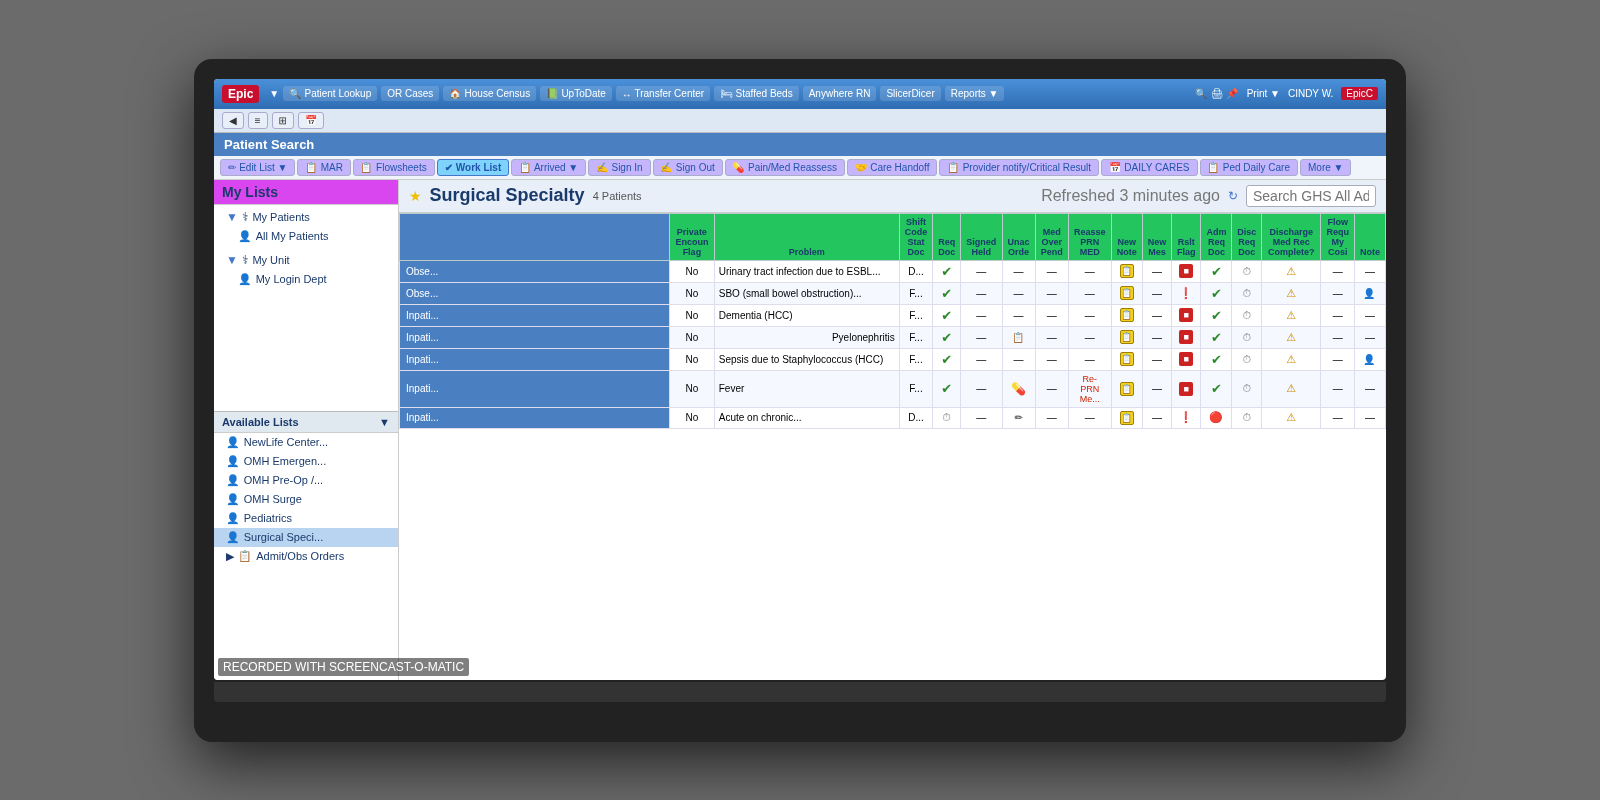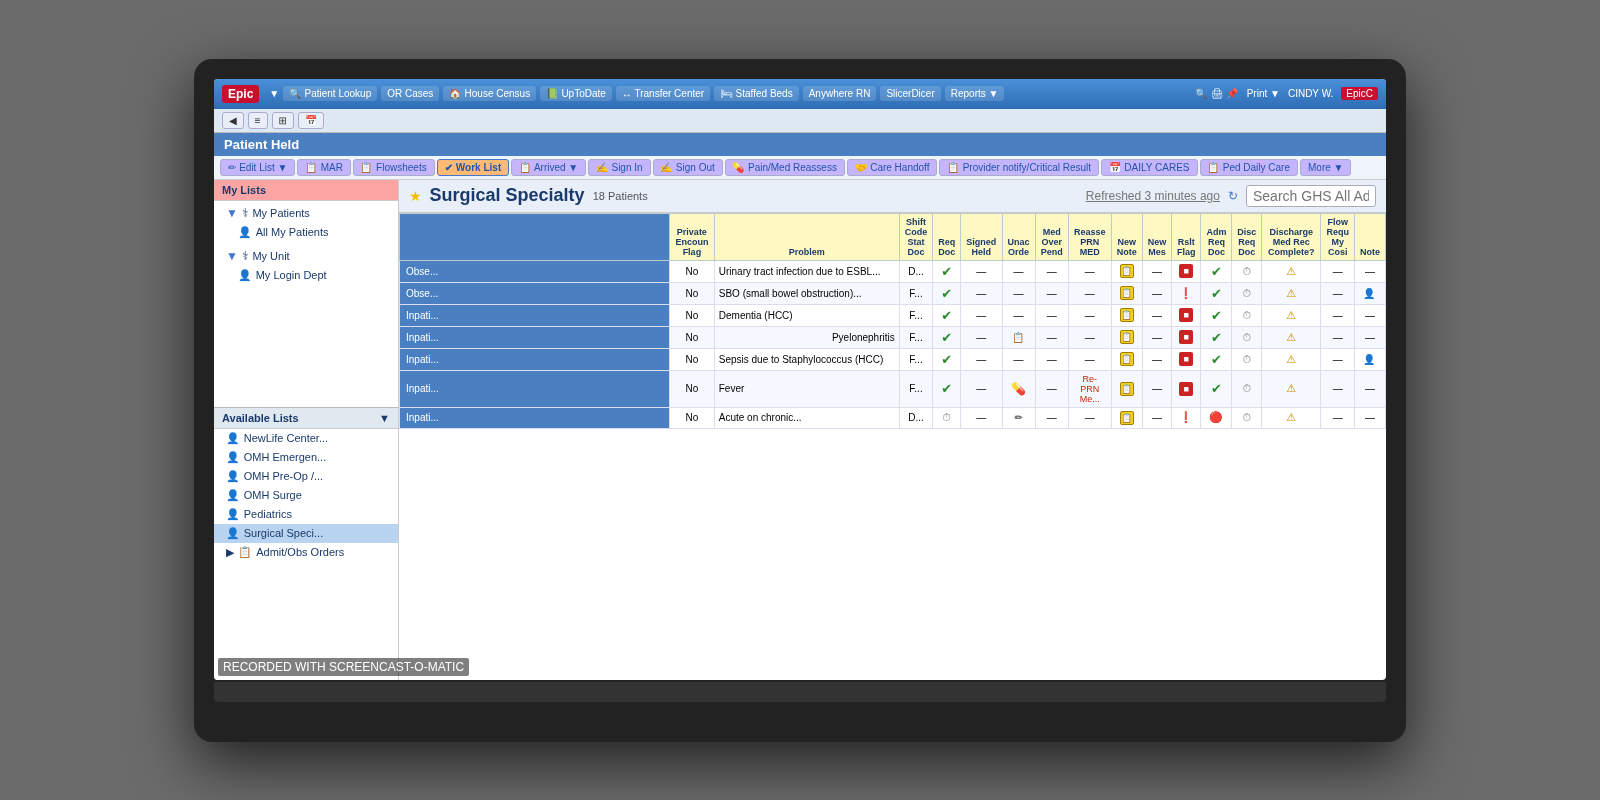--- a/index.html
+++ b/index.html
@@ -107,42 +107,42 @@
       padding: 2px 7px;
       font-size: 10px;
       cursor: pointer;
       color: #2255aa;
       white-space: nowrap;
       display: flex;
       align-items: center;
       gap: 2px;
     }
     .action-btn.active {
-      background: #fdba74;
+      background: #7dd3fc;
       border-color: #4477cc;
       font-weight: bold;
     }
     
     .main-content {
       display: flex;
       height: 500px;
     }
     
     .sidebar {
       width: 185px;
       min-width: 185px;
       background: #fff;
       border-right: 1px solid #ccc;
       overflow-y: auto;
     }
     .sidebar-section-title {
-      background: #fca5a5;
+      background: #d946ef;
       padding: 4px 8px;
       font-weight: bold;
-      font-size: 11px;
+      font-size: 14px;
       color: #1a3a6b;
       border-bottom: 1px solid #ccc;
     }
     .sidebar-group {
       padding: 2px 0;
     }
     .sidebar-item {
       display: flex;
       align-items: center;
       padding: 3px 6px 3px 12px;
@@ -182,42 +182,41 @@
     .list-title {
       font-size: 18px;
       font-weight: bold;
       color: #1a3a6b;
     }
     .patient-count {
       font-size: 11px;
       color: #555;
     }
     .refresh-text {
-      font-size: 12px;
+      font-size: 16px;
       color: #777;
       margin-left: auto;
-      text-decoration: underline;
     }
     .search-box {
       border: 1px solid #aab;
       border-radius: 3px;
       padding: 2px 6px;
       font-size: 14px;
       width: 130px;
       background: #fff;
       color: #999;
     }
     
     .patient-table {
       width: 100%;
       border-collapse: collapse;
       font-size: 10px;
     }
     .patient-table th {
-      background: #fef9c3;
+      background: #22c55e;
       border: 1px solid #bcc;
       padding: 3px 4px;
       text-align: center;
       color: #1a3a6b;
       font-size: 9px;
       white-space: nowrap;
       vertical-align: bottom;
     }
     .patient-table td {
       border: 1px solid #dde;
@@ -303,21 +302,21 @@
         </div>
       </div>
 
       <div class="toolbar">
         <button class="toolbar-btn">◀</button>
         <button class="toolbar-btn">≡</button>
         <button class="toolbar-btn">⊞</button>
         <button class="toolbar-btn">📅</button>
       </div>
 
-      <div class="pl-title">Patient Held</div>
+      <div class="pl-title">Patient Search</div>
 
       <div class="action-bar">
         <button class="action-btn">✏ Edit List ▼</button>
         <button class="action-btn">📋 MAR</button>
         <button class="action-btn">📋 Flowsheets</button>
         <button class="action-btn active">✔ Work List</button>
         <button class="action-btn">📋 Arrived ▼</button>
         <button class="action-btn">✍ Sign In</button>
         <button class="action-btn">✍ Sign Out</button>
         <button class="action-btn">💊 Pain/Med Reassess</button>
@@ -393,21 +392,21 @@
             <span>📋</span>
             <span>Admit/Obs Orders</span>
           </div>
         </div>
 
         <div class="patient-area">
 
           <div class="patient-list-header">
             <span style="color:#f0c000;font-size:14px;">★</span>
             <span class="list-title">Surgical Specialty</span>
-            <span class="patient-count">18 Patients</span>
+            <span class="patient-count">4 Patients</span>
             <span class="refresh-text">Refreshed 3 minutes ago</span>
             <span style="color:#4477cc;font-size:12px;cursor:pointer;">↻</span>
             <input class="search-box" type="text" placeholder="Search GHS All Admi..." style="">
           </div>
 
           <div style="overflow:auto;max-height:460px;">
             <table class="patient-table">
               <thead>
                 <tr>
                   <th style="width:270px;background:#4a7fc1;"></th>

